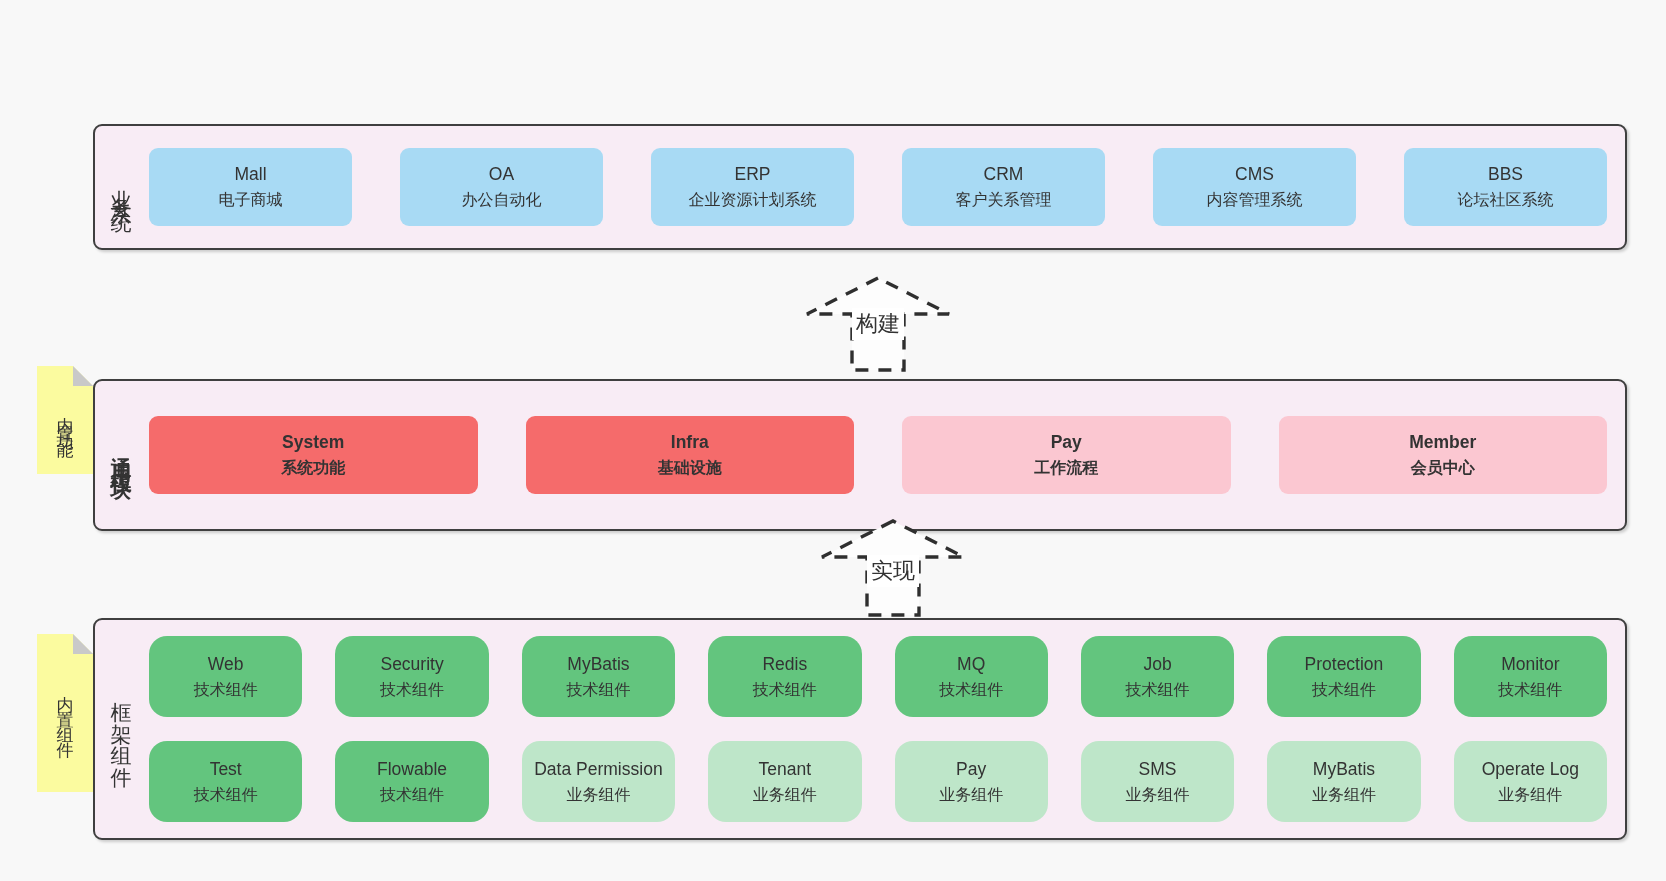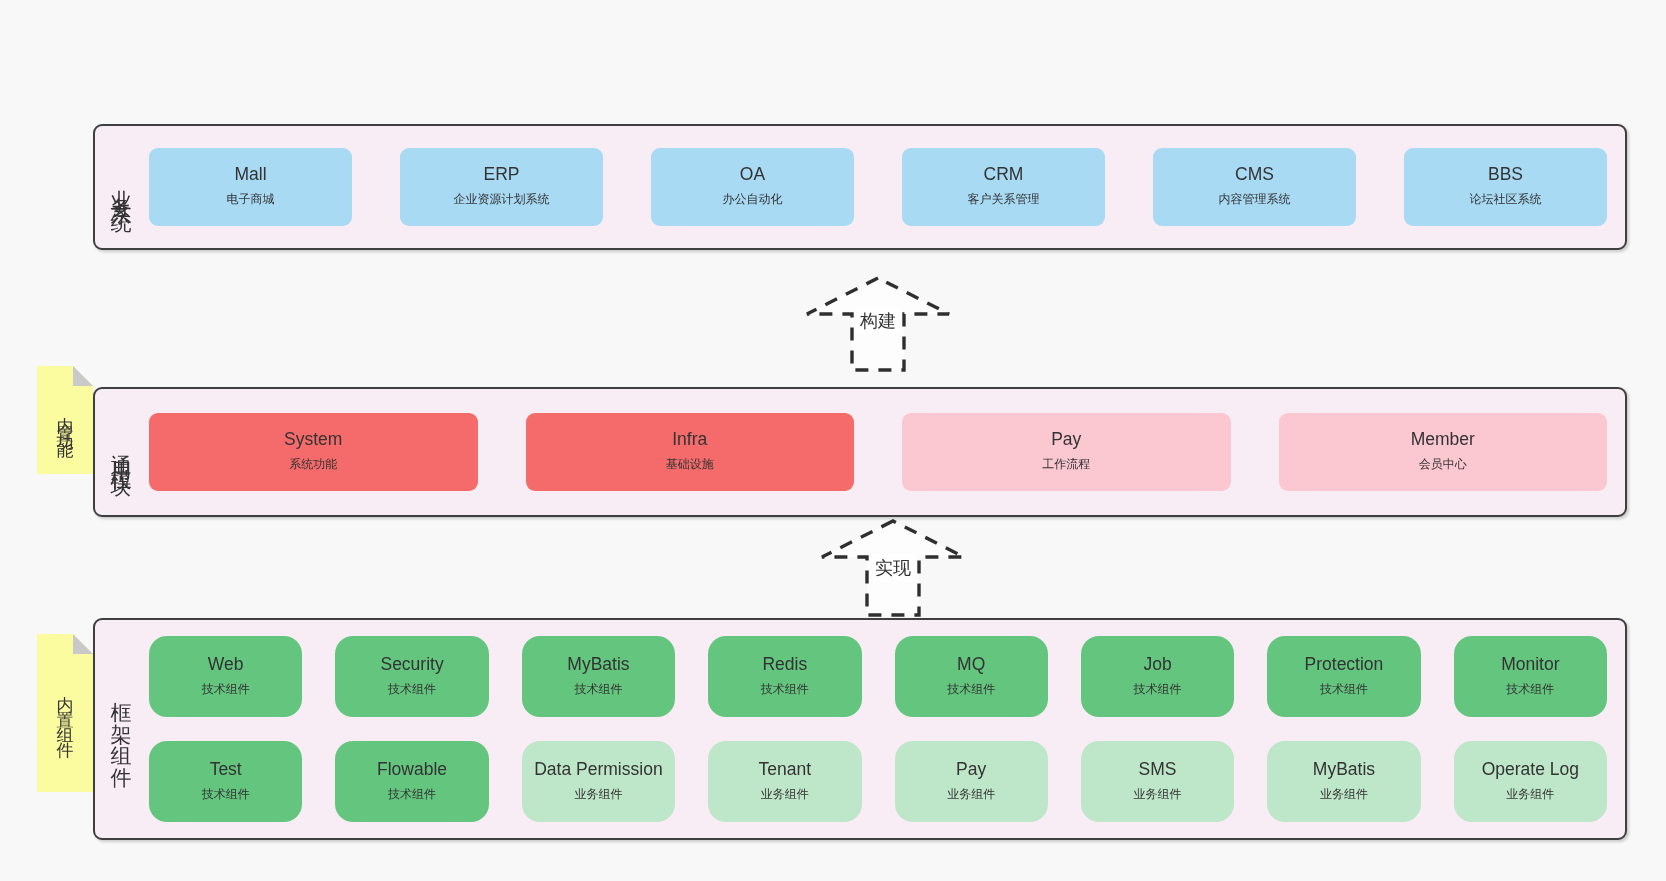--- a/index.html
+++ b/index.html
@@ -16,21 +16,21 @@
   .layer {
     position:absolute; left:93px; width:1534px;
     background:#f8ecf5;
     border:2px solid #3f3f3f;
     border-radius:9px;
     box-shadow:2px 2px 3px rgba(0,0,0,0.18);
     box-sizing:border-box;
     display:flex;
   }
   #layer-business   { top:124px; height:126px; }
-  #layer-modules    { top:387px; height:130px; }
+  #layer-modules    { top:379px; height:152px;font-weight:bold; }
   #layer-components { top:618px; height:222px; }
 
   .vlabel {
     flex:0 0 52px;
     display:flex; align-items:center; justify-content:center;
     writing-mode:vertical-rl; text-orientation:upright;
     font-size:21px; letter-spacing:7px;
   }
   #layer-components .vlabel { letter-spacing:22px; }
 
@@ -45,21 +45,21 @@
   .box {
     flex:1;
     border-radius:9px;
     display:flex; flex-direction:column; align-items:center; justify-content:center;
     text-align:center;
     line-height:25px;
   }
   .row.cols6 .box { height:78px; }
   .row.cols8 .box { height:81px;border-radius:18px; }
   .box .nm  { font-size:17.5px; }
-  .box .sub { font-size:12px; }
+  .box .sub { font-size:16px; }
 
   .blue   { background:#a8daf4; }
   .red    { background:#f56b6b; }
   .pink   { background:#fbc7d1; }
   .green  { background:#63c57e; }
   .lgreen { background:#bee6c9; }
 
   
   .sticky {
     position:absolute; left:37px; width:56px;
@@ -80,21 +80,21 @@
   #sticky-components .stext { letter-spacing:15px; }
 
   
   .arrow { position:absolute; }
   #arrow-build     { left:803px; top:275px; }
   #arrow-implement { left:818px; top:518px; }
   .arrow svg { display:block; }
   .arrow-label {
     position:absolute; left:50%; transform:translateX(-50%);
     background:#ffffff; padding:1px 4px;
-    font-size:18px; white-space:nowrap;
+    font-size:22px; white-space:nowrap;
   }
   #arrow-build .arrow-label     { top:33px; }
   #arrow-implement .arrow-label { top:37px; }
 </style>
 </head>
 <body>
 
 <div class="sticky" id="sticky-features">
   <div class="fold"></div>
   <span class="stext">内置功能</span>
@@ -107,26 +107,26 @@
 
 <section class="layer" id="layer-business">
   <div class="vlabel">业务系统</div>
   <div class="rows">
     <div class="row cols6">
       <div class="box blue">
         <div class="nm">Mall</div>
         <div class="sub">电子商城</div>
       </div>
       <div class="box blue">
+        <div class="nm">OA</div>
+        <div class="sub">办公自动化</div>
+      </div>
+      <div class="box blue">
         <div class="nm">ERP</div>
         <div class="sub">企业资源计划系统</div>
-      </div>
-      <div class="box blue">
-        <div class="nm">OA</div>
-        <div class="sub">办公自动化</div>
       </div>
       <div class="box blue">
         <div class="nm">CRM</div>
         <div class="sub">客户关系管理</div>
       </div>
       <div class="box blue">
         <div class="nm">CMS</div>
         <div class="sub">内容管理系统</div>
       </div>
       <div class="box blue">

